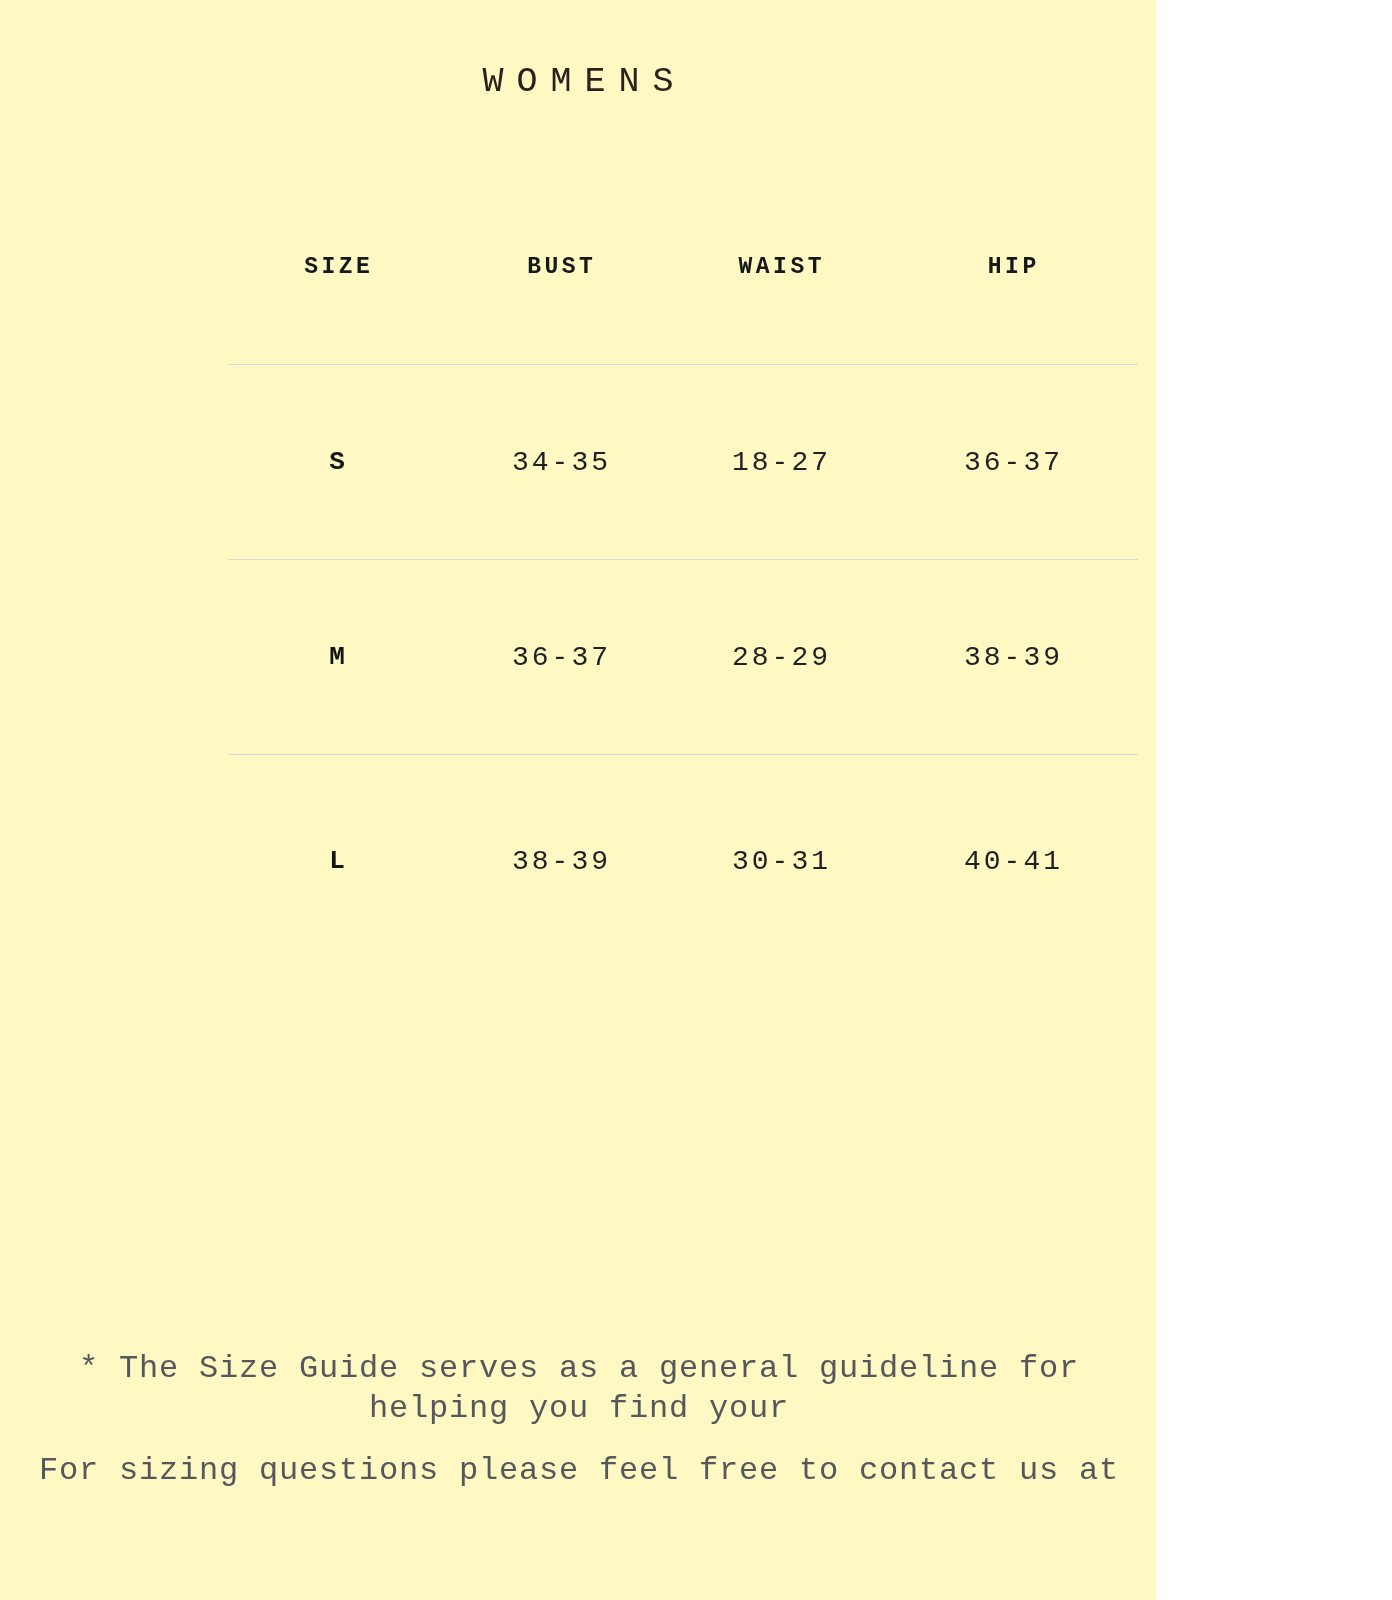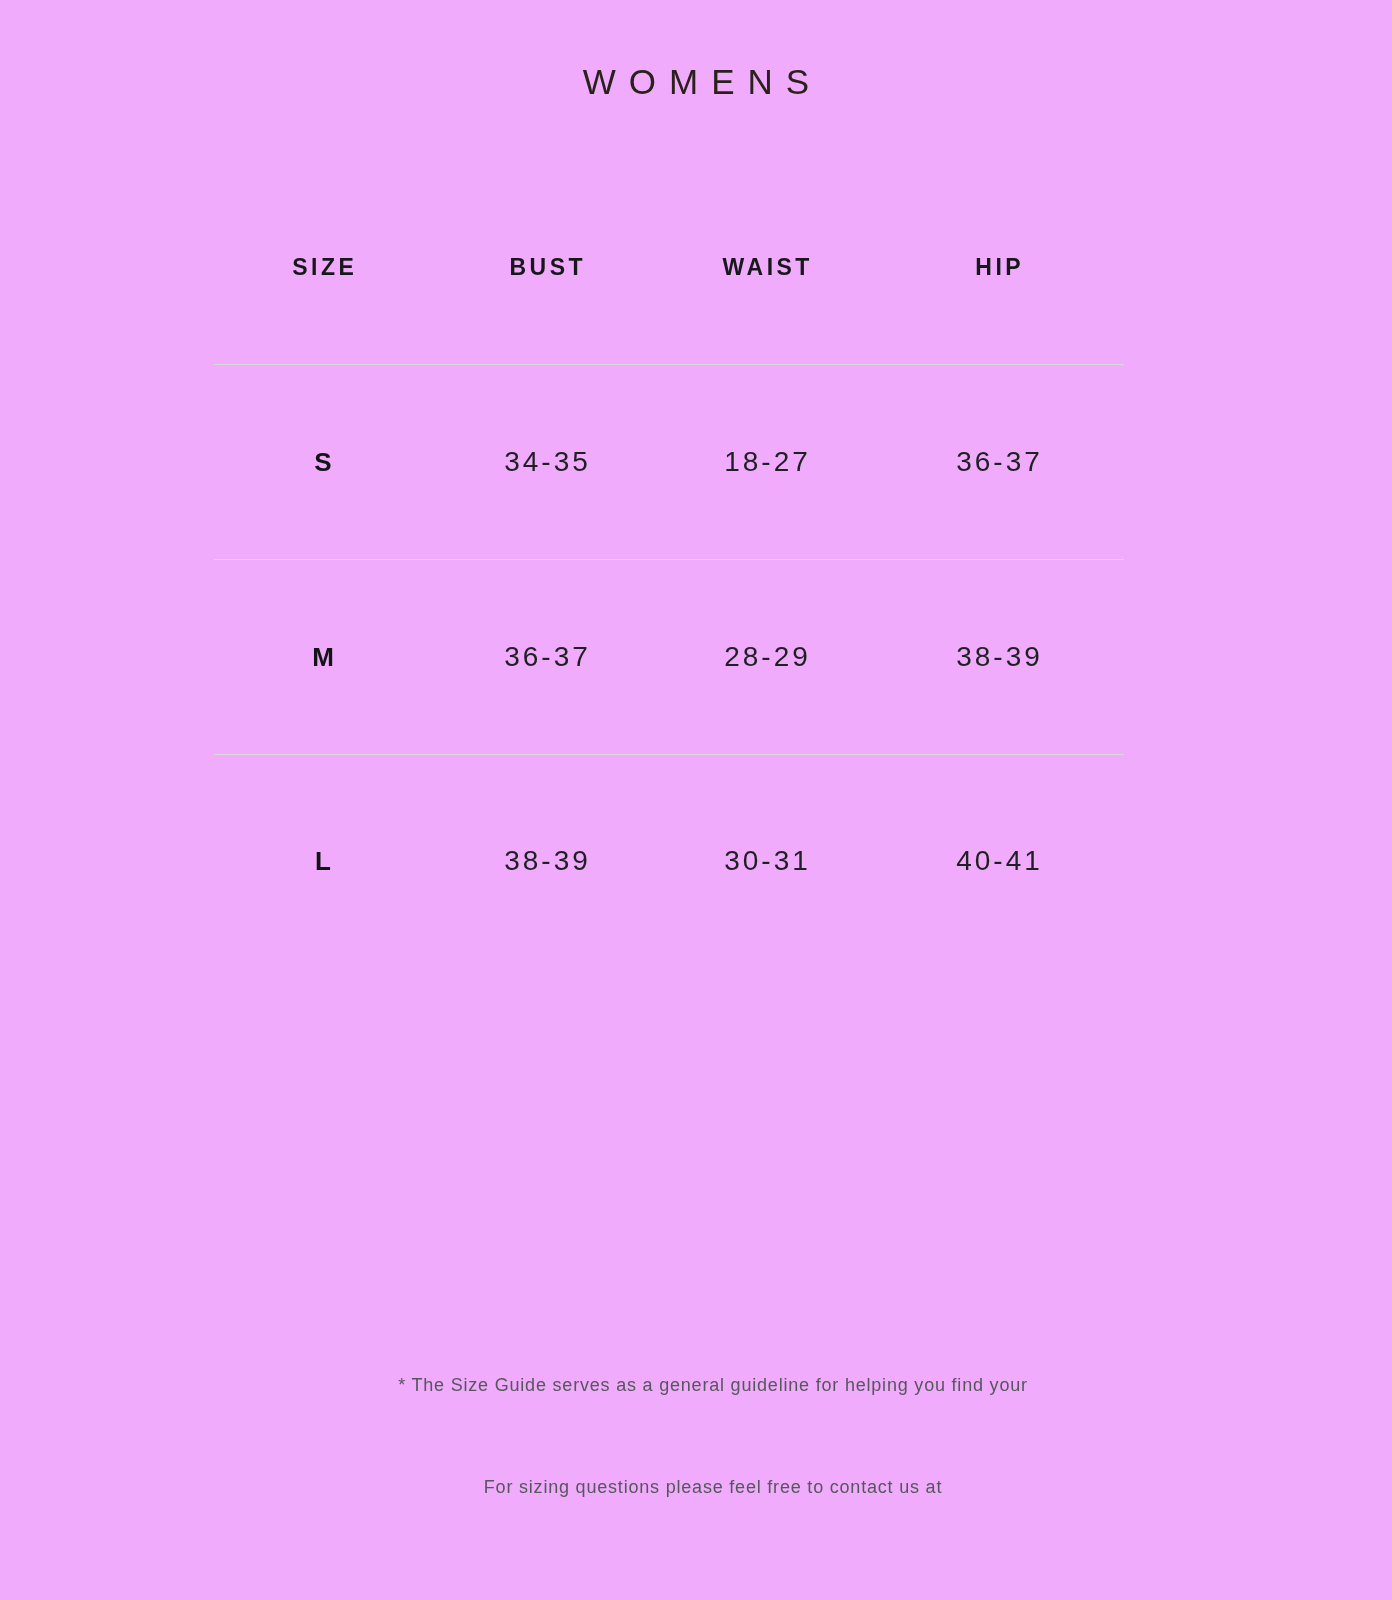--- a/index.html
+++ b/index.html
@@ -2,44 +2,44 @@
 <html><head>
 <meta charset="utf-8">
 <style>
   html, body {
     margin: 0;
     padding: 0;
     background: #ffffff;
   }
   .page {
     position: relative;
-    width: 1392px;
+    width: 1156px;
     height: 1600px;
-    background: #f0abfc;
-    font-family: Liberation Sans, sans-serif;
+    background: #fef9c3;
+    font-family: Liberation Mono, monospace;
     color: #1f2021;
     overflow: hidden;
   }
   .page-title {
     position: absolute;
     top: 62px;
     left: 0;
     width: 100%;
     margin: 0;
     text-align: center;
     font-size: 35px;
     font-weight: 500;
     letter-spacing: 13px;
     text-indent: 13px;
     color: #2b211c;
   }
   .size-table {
     position: absolute;
     top: 170px;
-    left: 214px;
+    left: 228px;
     width: 910px;
     border-collapse: collapse;
     table-layout: fixed;
   }
   .size-table thead tr,
   .size-table tbody tr:not(:last-child) {
     border-bottom: 1px solid #d9d9d9;
   }
   .size-table th {
     height: 192px;
@@ -68,23 +68,23 @@
     font-size: 26px;
     font-weight: bold;
     letter-spacing: 2px;
     text-indent: 2px;
     color: #121416;
   }
   .footnote {
     position: absolute;
     left: 0;
     width: 100%;
-    margin: 17px;
+    margin: 1px;
     text-align: center;
-    font-size: 18px;
+    font-size: 32px;
     line-height: 40px;
     letter-spacing: 0.8px;
     color: #56575b;
   }
   .footnote .line {
     white-space: pre-wrap;
   }
   .footnote-disclaimer { top: 1348px; }
   .footnote-contact    { top: 1450px; }
 </style>

